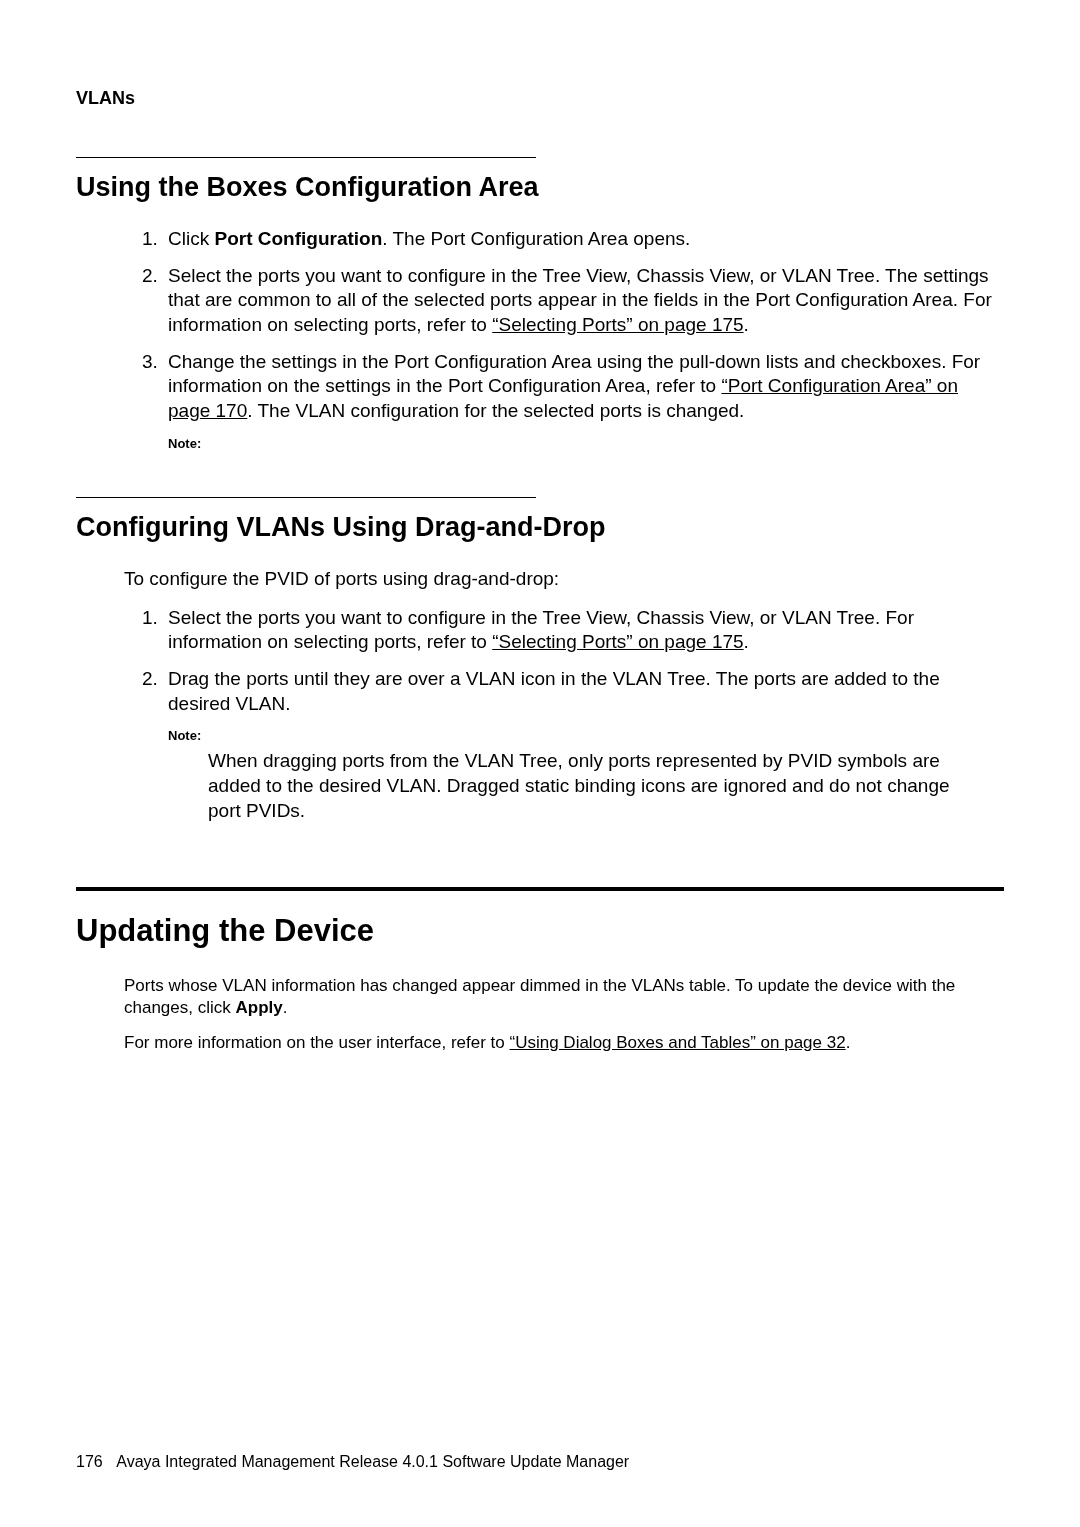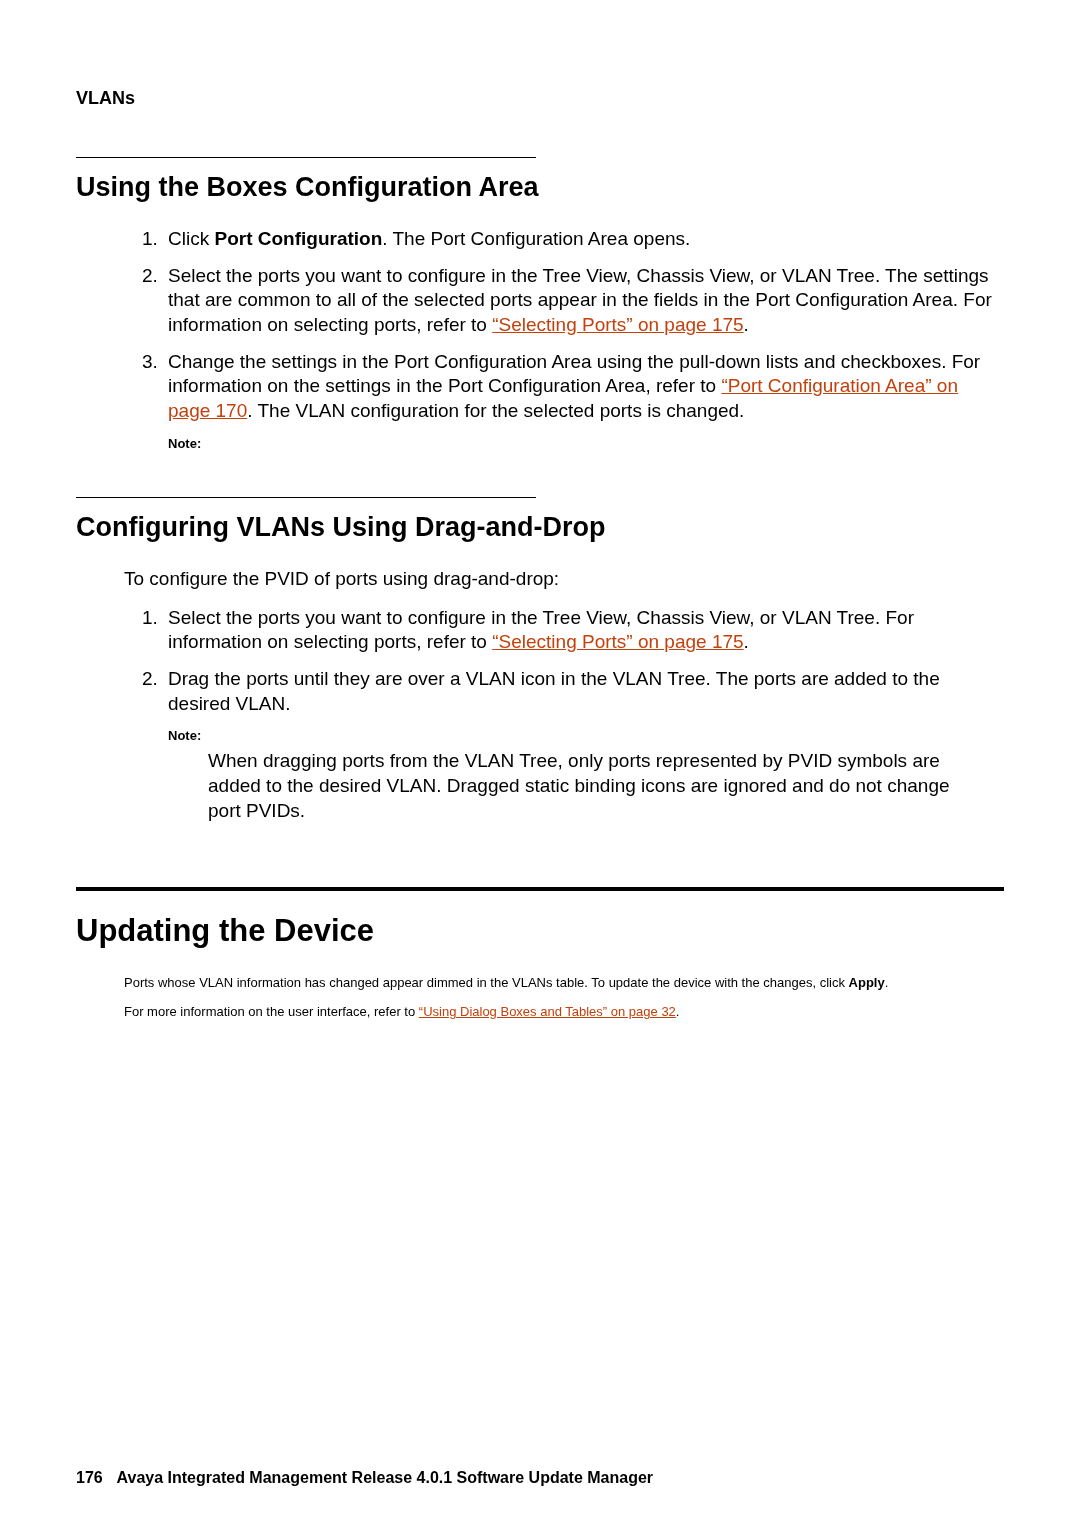--- a/index.html
+++ b/index.html
@@ -42,21 +42,21 @@
       font-weight: bold;
       margin-bottom: 26px;
     }
     .intro {
       font-size: 19px;
       line-height: 1.3;
       margin-left: 48px;
       margin-bottom: 14px;
     }
     .intro-major {
-      font-size: 13px;
+      font-size: 17px;
       line-height: 1.3;
       margin-left: 48px;
       margin-bottom: 12px;
     }
     ol.numbered {
       list-style: none;
       margin-left: 92px;
       font-size: 19px;
       line-height: 1.3;
     }
@@ -64,42 +64,42 @@
       margin-bottom: 12px;
       position: relative;
       padding-left: 0;
     }
     ol.numbered li .num {
       position: absolute;
       left: -26px;
     }
     .bold { font-weight: bold; }
     .link {
-      color: #c2410c;
+      color: #000000;
       text-decoration: underline;
     }
     .note-label {
       font-weight: bold;
       font-size: 13px;
       margin-left: 92px;
       margin-top: 10px;
       margin-bottom: 6px;
     }
     .note-body {
       font-size: 19px;
       line-height: 1.3;
       margin-left: 132px;
       margin-right: 20px;
     }
     .footer {
       position: absolute;
-      bottom: 40px;
+      bottom: 56px;
       left: 76px;
       font-size: 16px;
-      font-weight: bold;
+      font-weight: normal;
     }
     .footer .pg { margin-right: 10px; }
   </style>
 </head>
 <body>
 
 <div class="header-label">VLANs</div>
 
 <div class="section">
   <hr class="rule">

